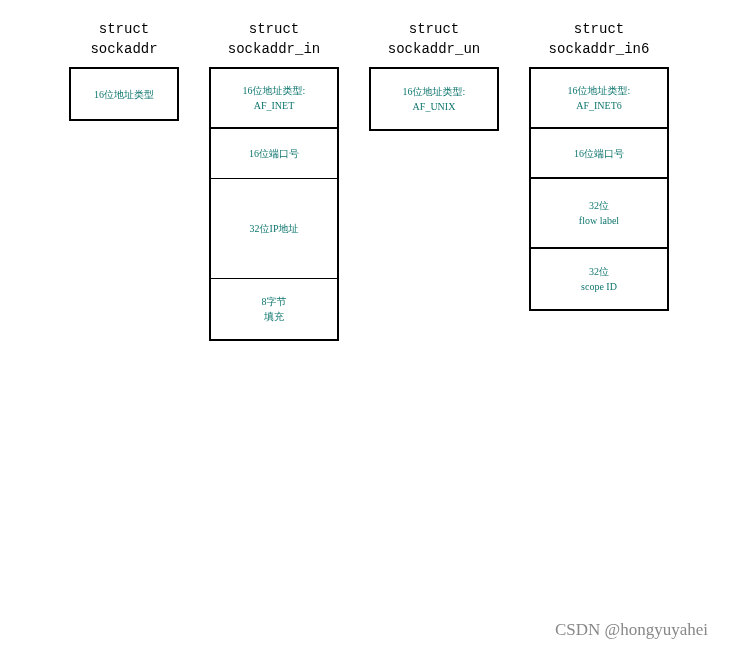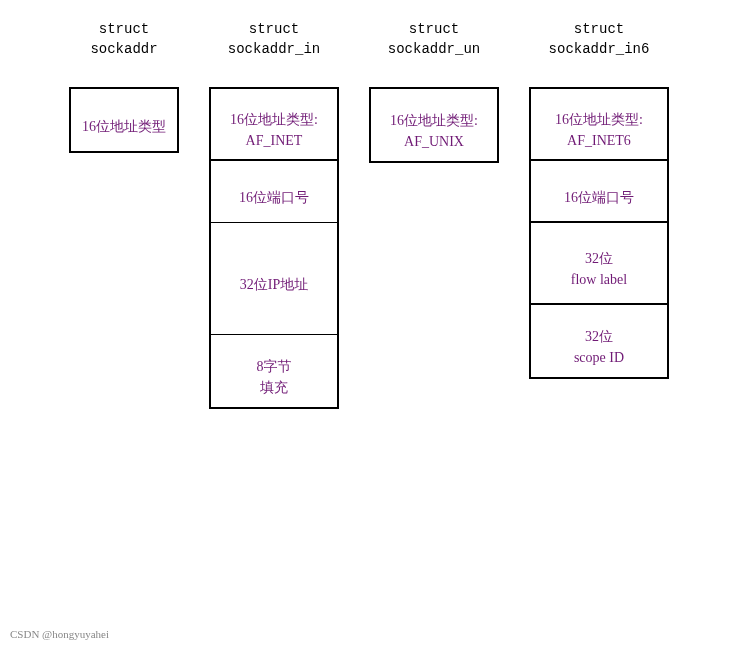--- a/index.html
+++ b/index.html
@@ -19,59 +19,57 @@
       flex-direction: row;
       align-items: flex-start;
       justify-content: center;
       gap: 30px;
       width: 100%;
     }
     .struct-column {
       display: flex;
       flex-direction: column;
       align-items: center;
-      gap: 20px;
     }
     .struct-title {
       font-family: "Courier New", monospace;
       font-size: 14px;
       text-align: center;
       margin-bottom: 8px;
       line-height: 1.4;
       color: #000;
     }
     .struct-box {
       border: 2px solid #000;
       display: flex;
       flex-direction: column;
     }
     .cell {
       border-bottom: 1px solid #000;
       display: flex;
       align-items: center;
       justify-content: center;
       text-align: center;
-      font-size: 14px;
+      font-size: 10px;
       line-height: 1.5;
-      color: #701a75;
+      color: #0f766e;
       padding: 4px 6px;
-      margin-top: 12px;
     }
     .cell:last-child {
       border-bottom: none;
     }
     .cell-thick-bottom {
       border-bottom: 2px solid #000;
     }
     .footer {
       margin-top: auto;
       padding-top: 10px;
-      font-size: 11px;
+      font-size: 17px;
       color: #888;
-      text-align: left;
+      text-align: right;
       width: 100%;
       padding-right: 20px;
     }
   </style>
 </head>
 <body>
 
 <div class="diagram-container">
 <div class="struct-column">
       <div class="struct-title" style="white-space: pre-line;">struct

